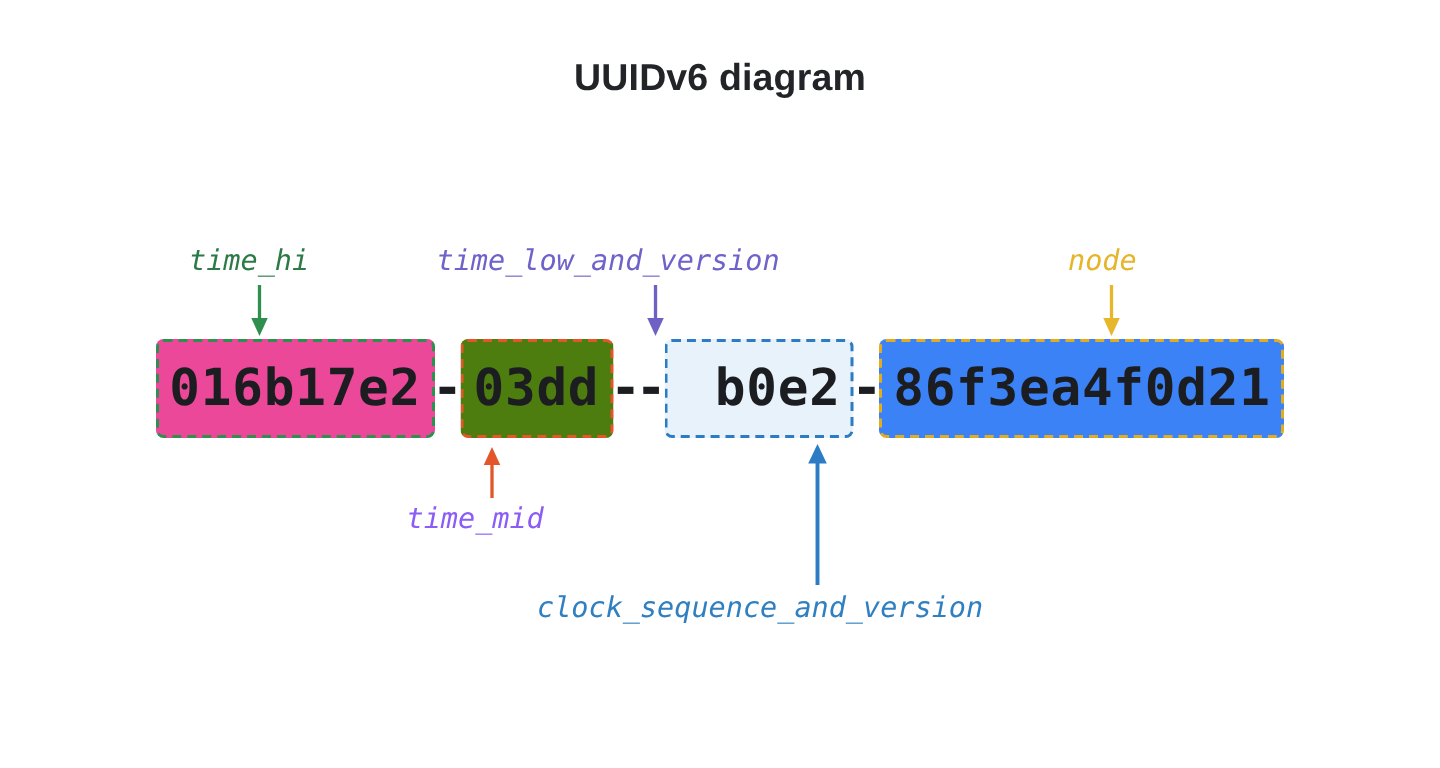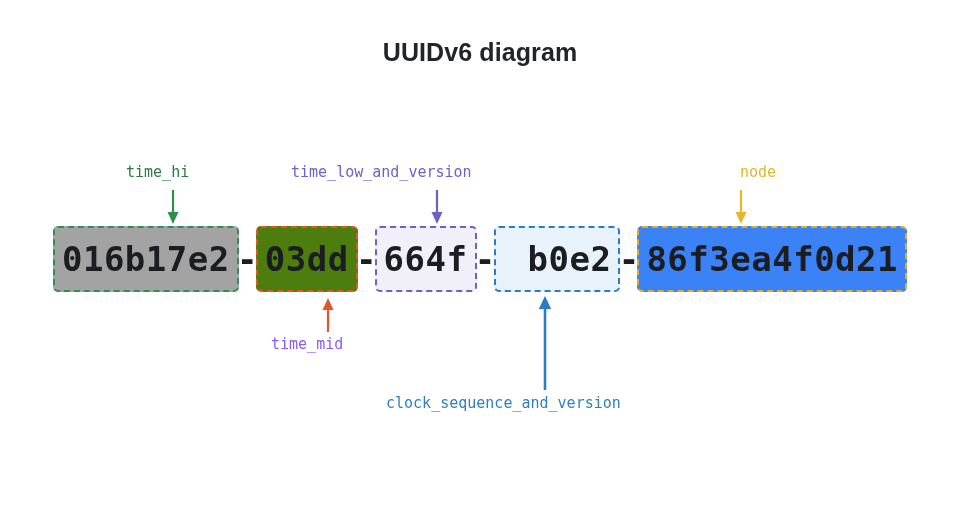--- a/index.html
+++ b/index.html
@@ -68,39 +68,40 @@
     align-items: center;
     justify-content: center;
     font-size: 34px;
     font-weight: bold;
     color: #1b1d21;
     width: 17px;
     font-family: "DejaVu Sans Mono", monospace;
     line-height: 1;
   }
 
-  .seg-green  { border-color: #2f8f4e; background: #a3a3a3; }
+  .seg-green  { border-color: #2f8f4e; background: #ec4899; }
   .seg-orange { border-color: #e2562a; background: #4d7c0f; }
   .seg-purple { border-color: #6d61c4; background: #f1f0f8; }
   .seg-blue   { border-color: #2b7cc4; background: #e8f2fb; padding-left: 32px; }
   .seg-yellow { border-color: #e0ac22; background: #3b82f6; }
 
   
   .label {
     position: absolute;
     font-family: "DejaVu Sans Mono", monospace;
-    font-size: 15px;
+    font-size: 19px;
     white-space: nowrap;
     line-height: 1;
+    font-style: italic;
   }
   .lbl-green  { color: #2c7a46; }
   .lbl-orange { color: #8b5cf6; }
   .lbl-purple { color: #6e63c9; }
   .lbl-blue   { color: #2f7fc1; }
-  .lbl-yellow { color: #e5b52a; margin-left: 28px; }
+  .lbl-yellow { color: #e5b52a; }
 
   
   .arrow {
     position: absolute;
   }
 </style>
 </head>
 <body>
 
 <div id="canvas">
@@ -108,21 +109,21 @@
   <div class="title">UUIDv6 diagram</div>
 
   <div class="label lbl-green" style="left:126px; top:165px;">time_hi</div>
 
   <div class="label lbl-purple" style="left:291px; top:165px;">time_low_and_version</div>
 
   <div class="label lbl-yellow" style="left:712px; top:165px;">node</div>
 
   <div class="label lbl-orange" style="left:271px; top:337px;">time_mid</div>
 
-  <div class="label lbl-blue" style="left:358px; top:396px;margin-left:28px;">clock_sequence_and_version</div>
+  <div class="label lbl-blue" style="left:358px; top:396px;">clock_sequence_and_version</div>
 
   <svg class="arrow" style="left:163px; top:190px;" width="20" height="36">
     <line x1="10" y1="0" x2="10" y2="25" stroke="#2f8f4e" stroke-width="2.2"></line>
     <polygon points="10,34 4.5,22 15.5,22" fill="#2f8f4e"></polygon>
   </svg>
 
   <svg class="arrow" style="left:427px; top:190px;" width="20" height="36">
     <line x1="10" y1="0" x2="10" y2="25" stroke="#6d61c4" stroke-width="2.2"></line>
     <polygon points="10,34 4.5,22 15.5,22" fill="#6d61c4"></polygon>
   </svg>
@@ -140,20 +141,19 @@
   <svg class="arrow" style="left:535px; top:294px;" width="20" height="96">
     <line x1="10" y1="96" x2="10" y2="12" stroke="#2b7cc4" stroke-width="2.6"></line>
     <polygon points="10,2 3.8,15 16.2,15" fill="#2b7cc4"></polygon>
   </svg>
 
   <div class="uuid-row">
     <div class="seg seg-green">016b17e2</div>
     <div class="dash">-</div>
     <div class="seg seg-orange">03dd</div>
     <div class="dash">-</div>
-    <div class="seg seg-purple">664f</div>
     <div class="dash">-</div>
     <div class="seg seg-blue">b0e2</div>
     <div class="dash">-</div>
     <div class="seg seg-yellow">86f3ea4f0d21</div>
   </div>
 
 </div>
 
 </body></html>

